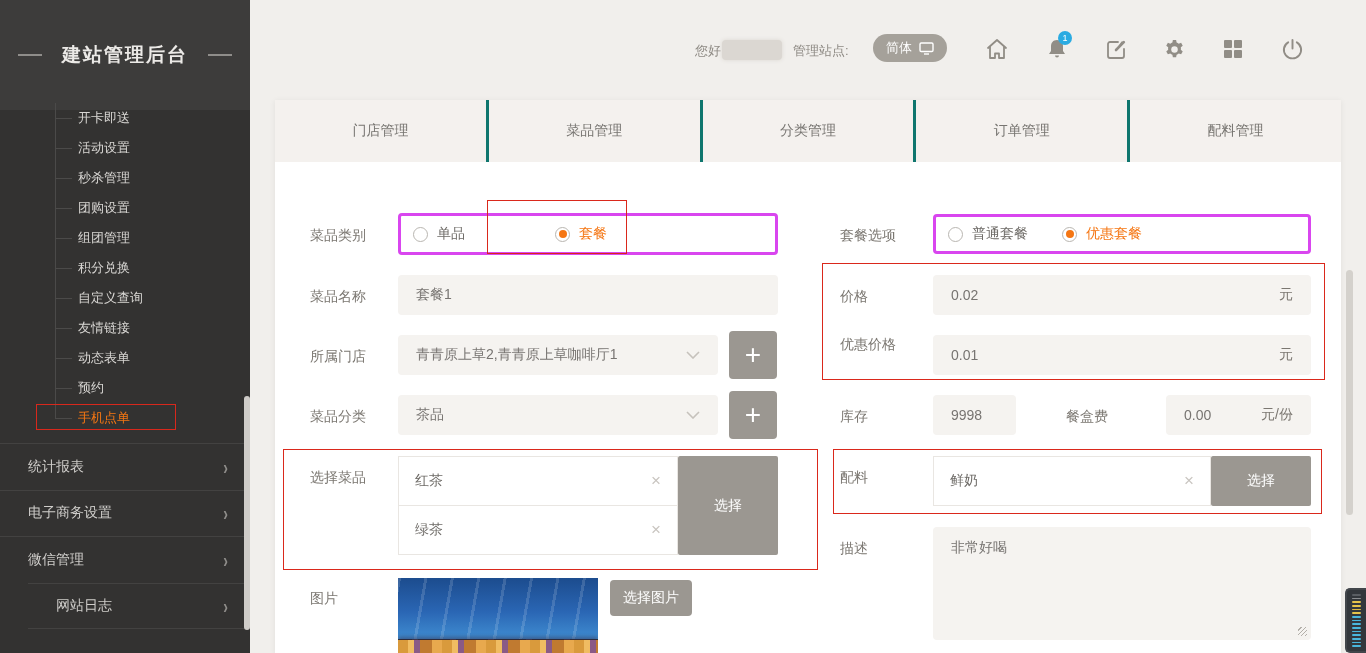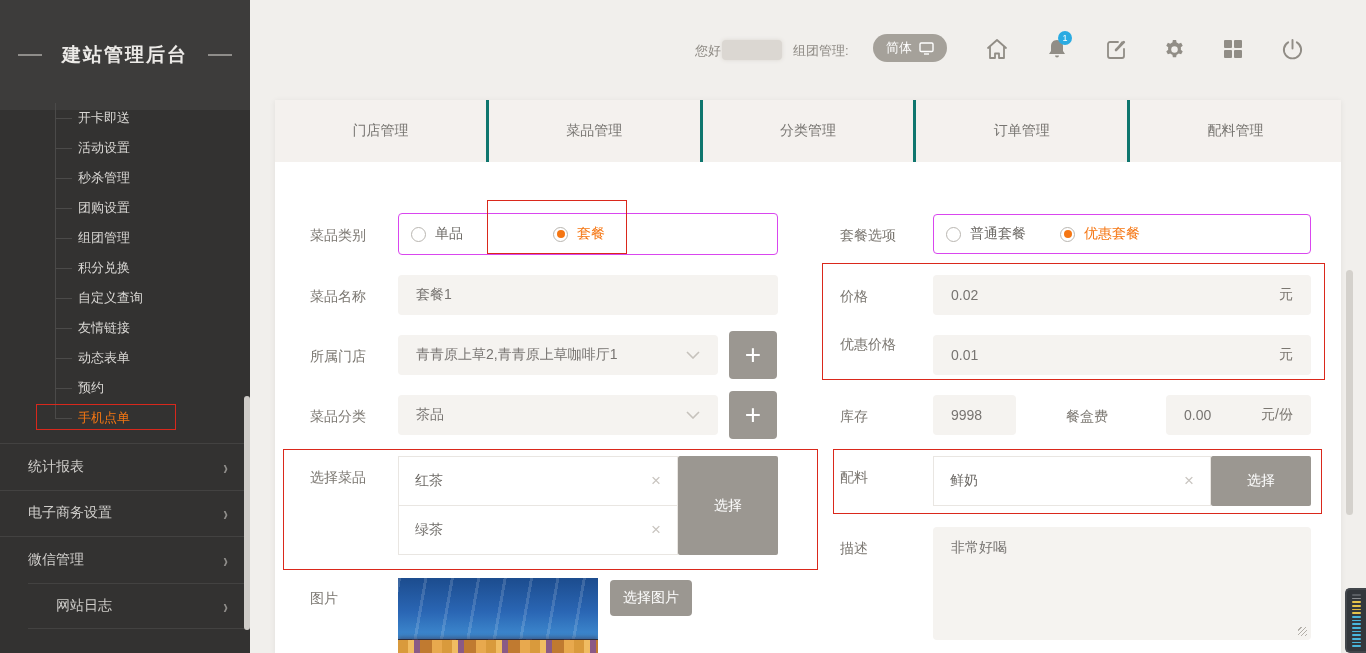--- a/index.html
+++ b/index.html
@@ -46,21 +46,21 @@
   .card { position:absolute; left:275px; top:100px; width:1066px; height:553px; background:#fff;
           box-shadow:0 1px 6px rgba(0,0,0,.07); }
   .tabs { display:flex; height:62px; background:#f4f1ee; }
   .tab { flex:1; display:flex; align-items:center; justify-content:center; font-size:14px;
          color:#777571; cursor:pointer; border-right:3px solid #0f766e; }
   .tab:last-child { border-right:none; }
 
   .flabel { position:absolute; font-size:14px; color:#7b7771; }
   .fbox { position:absolute; background:#f5f3f0; border-radius:4px; font-size:14px; color:#777471;
           display:flex; align-items:center; padding:0 18px; }
-  .radio-box { position:absolute; background:#fff; border:1px solid #d946ef; border-radius:4px;
+  .radio-box { position:absolute; background:#fff; border:3px solid #d946ef; border-radius:4px;
                display:flex; align-items:center; font-size:14px; color:#6e6b67; }
   .radio-opt { display:flex; align-items:center; gap:9px; cursor:pointer; }
   .rdot { width:15px; height:15px; border:1px solid #b9b6b1; border-radius:50%; background:#fff;
           display:flex; align-items:center; justify-content:center; }
   .rdot.sel::after { content:""; width:8px; height:8px; border-radius:50%; background:#f57613; }
   .radio-opt.sel { color:#f57613; }
   .unit { margin-left:auto; color:#7b7771; }
   .chev-down { margin-left:auto; }
   .plusbtn { position:absolute; width:48px; height:48px; background:#9b9791; border-radius:4px;
              color:#fff; font-size:28px; font-weight:300; display:flex; align-items:center;
@@ -138,21 +138,21 @@
         <span>网站日志</span>
         <span class="chev-right">›</span>
       </div>
   </div>
   <div class="side-scrollbar"></div>
 </div>
 
 <div class="tophdr">
   <span class="greet">您好</span>
   <span class="name-blur"></span>
-  <span class="site-label">组团管理:</span>
+  <span class="site-label">管理站点:</span>
   <div class="lang-pill">
     <span>简体</span>
     <svg width="15" height="13" viewBox="0 0 15 13">
       <rect x="1" y="1" width="13" height="8.5" rx="1.2" fill="none" stroke="#fff" stroke-width="1.4"></rect>
       <line x1="5" y1="12" x2="10" y2="12" stroke="#fff" stroke-width="1.4"></line>
     </svg>
   </div>
   <div class="hicon" style="left:734px">
     <svg width="24" height="22" viewBox="0 0 24 22" fill="none" stroke="#918d86" stroke-width="1.8" stroke-linejoin="round" stroke-linecap="round">
       <path d="M3 10 L12 2 L21 10"></path>

